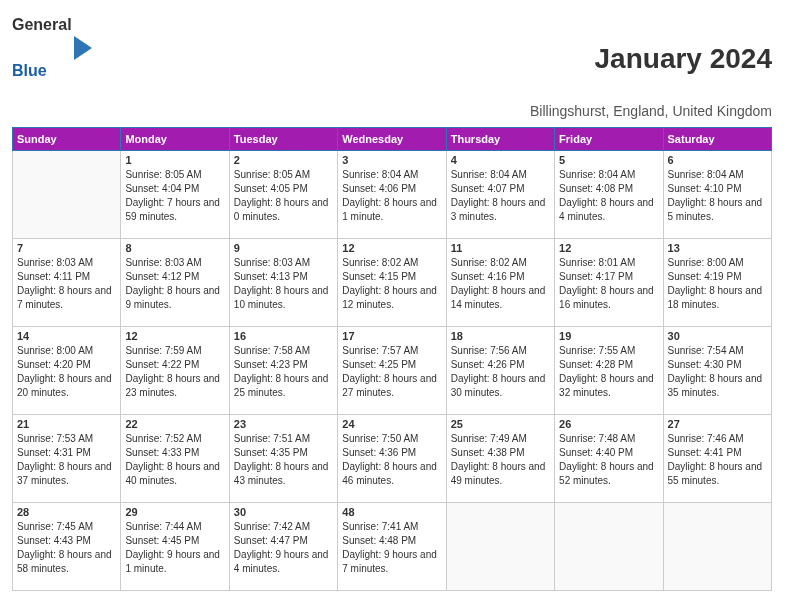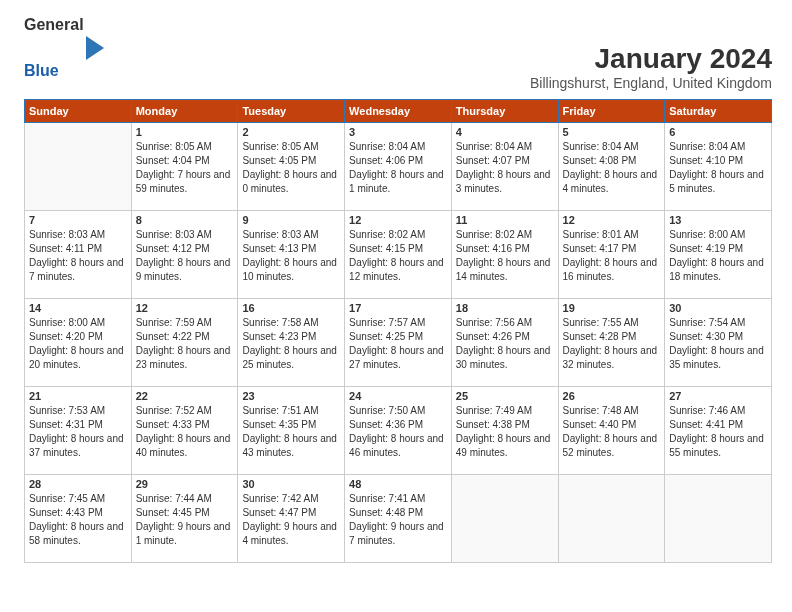--- a/index.html
+++ b/index.html
@@ -6,21 +6,21 @@
     body {
       width: 792px;
       height: 612px;
       font-family: Arial, sans-serif;
       background: #fff;
       overflow: hidden;
     }
     .page {
       width: 792px;
       height: 460px;
-      padding: 16px 20px 10px 24px;
+      padding: 16px 20px 10px 12px;
     }
     .header {
       display: flex;
       align-items: flex-start;
       justify-content: space-between;
       margin-bottom: 8px;
     }
     .logo {
       display: flex;
       align-items: center;
@@ -52,28 +52,29 @@
     .month-title {
       font-size: 28px;
       font-weight: bold;
       color: #333;
       line-height: 1.1;
       margin-top: 28px;
     }
     .location {
       font-size: 14px;
       color: #555;
+      margin-top: 28px;
     }
     table {
       width: 100%;
       border-collapse: collapse;
       table-layout: fixed;
     }
     th {
-      background-color: #c2410c;
+      background-color: #a21caf;
       color: white;
       font-size: 11px;
       font-weight: bold;
       padding: 5px 4px;
       text-align: left;
       border: 1px solid #2e75b6;
     }
     td {
       border: 1px solid #ccc;
       vertical-align: top;

